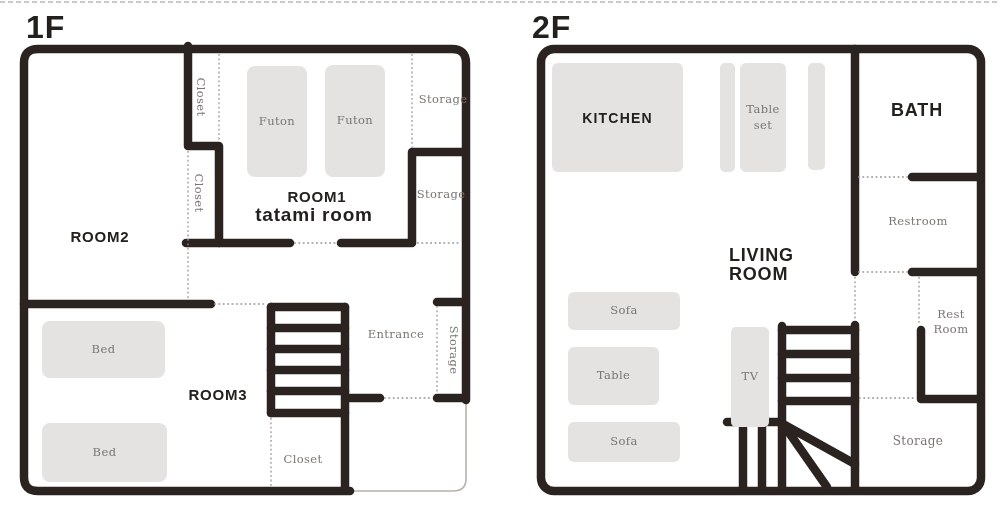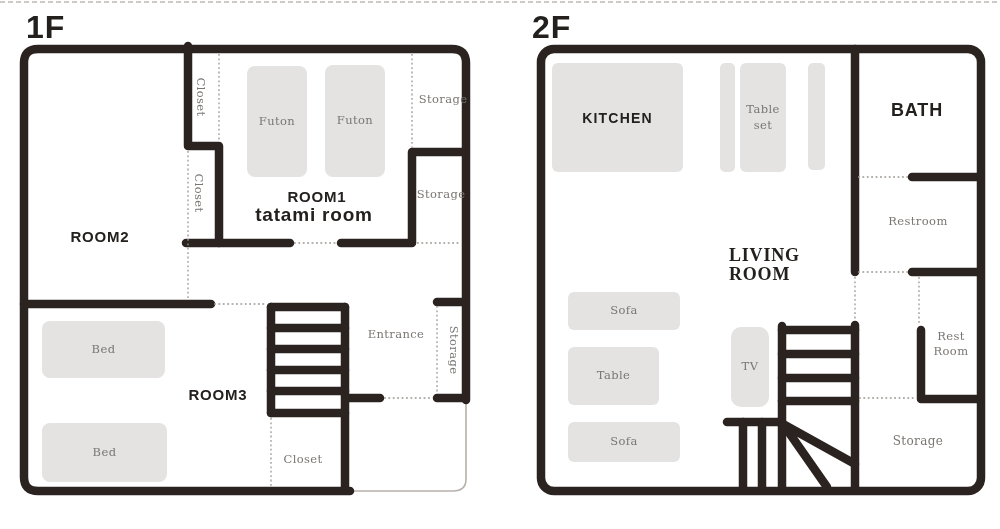--- a/index.html
+++ b/index.html
@@ -40,21 +40,21 @@
     font-family:"DejaVu Serif", serif; color:var(--furniture-label,#7a7672);
     font-size:11.5px; letter-spacing:0.4px; white-space:nowrap; line-height:1.3;
   }
   .rot { transform:translate(-50%,-50%) rotate(90deg); }
   .title {
     position:absolute; font-weight:bold; font-size:32px;
     color:var(--room-label,#23201e); letter-spacing:1px;
   }
   .living {
     position:absolute; font-weight:bold; font-size:18px; line-height:18.5px;
-    color:var(--room-label,#23201e); letter-spacing:0.8px; width:70px;font-family:Liberation Serif, serif;
+    color:var(--room-label,#23201e); letter-spacing:0.8px; width:70px;
   }
   .wrapblock { white-space:normal; text-align:center; }
 </style>
 </head>
 <body>
 
 <div class="stage">
 
   <div class="top-line"></div>
 
@@ -148,24 +148,24 @@
   <div class="furn" style="left:808px; top:63px; width:17px; height:107px; border-radius:5px;"></div>
   <div class="furn" style="left:568px; top:292px; width:112px; height:38px; border-radius:6px;">
     <span class="flabel">Sofa</span>
   </div>
   <div class="furn" style="left:568px; top:347px; width:91px; height:58px; border-radius:6px;">
     <span class="flabel">Table</span>
   </div>
   <div class="furn" style="left:568px; top:422px; width:112px; height:40px; border-radius:6px;">
     <span class="flabel">Sofa</span>
   </div>
-  <div class="furn" style="left:731px; top:327px; width:38px; height:80px; border-radius:10px;">
+  <div class="furn" style="left:731px; top:327px; width:38px; height:100px; border-radius:5px;">
     <span class="flabel">TV</span>
   </div>
 
   <div class="title" style="left:532px; top:9px;">2F</div>
   <div class="rlabel" style="left:917px; top:110px; font-size:18px;">BATH</div>
   <div class="living" style="left:729px; top:246px;">LIVING ROOM</div>
   <div class="slabel" style="left:918px; top:221px;">Restroom</div>
-  <div class="slabel wrapblock" style="left:951px; top:344px; width:48px; white-space:normal;">Rest Room</div>
+  <div class="slabel wrapblock" style="left:951px; top:322px; width:48px; white-space:normal;">Rest Room</div>
   <div class="slabel" style="left:918px; top:442px; font-size:12px;">Storage</div>
 
 </div>
 
 </body></html>

